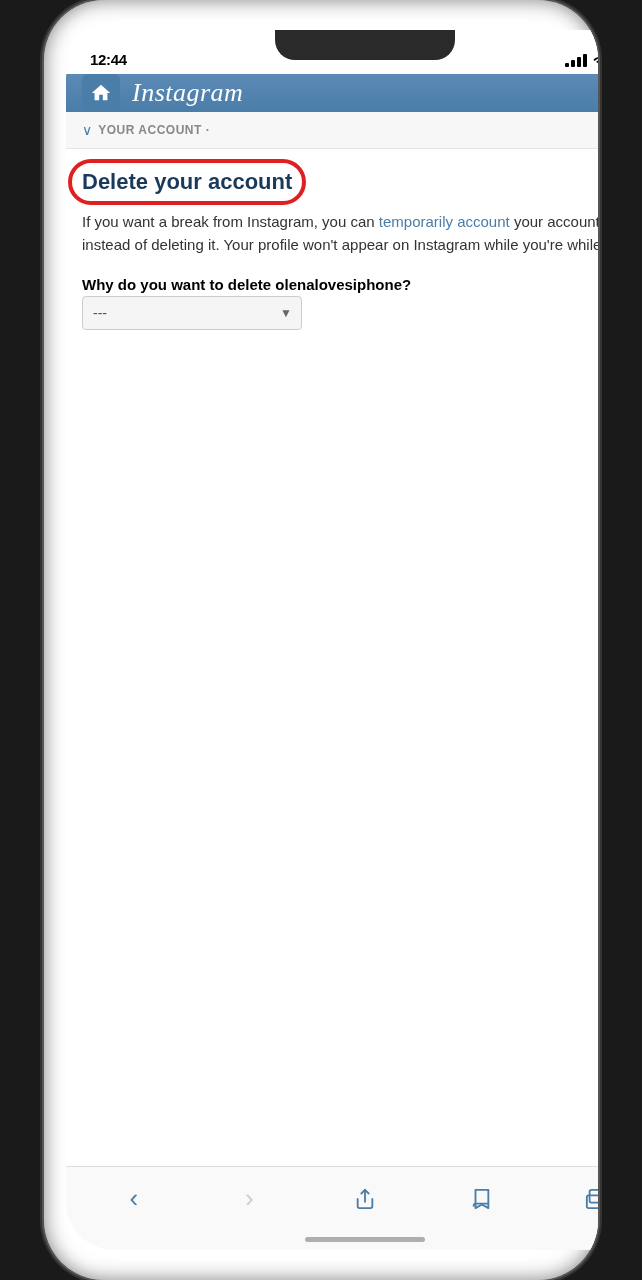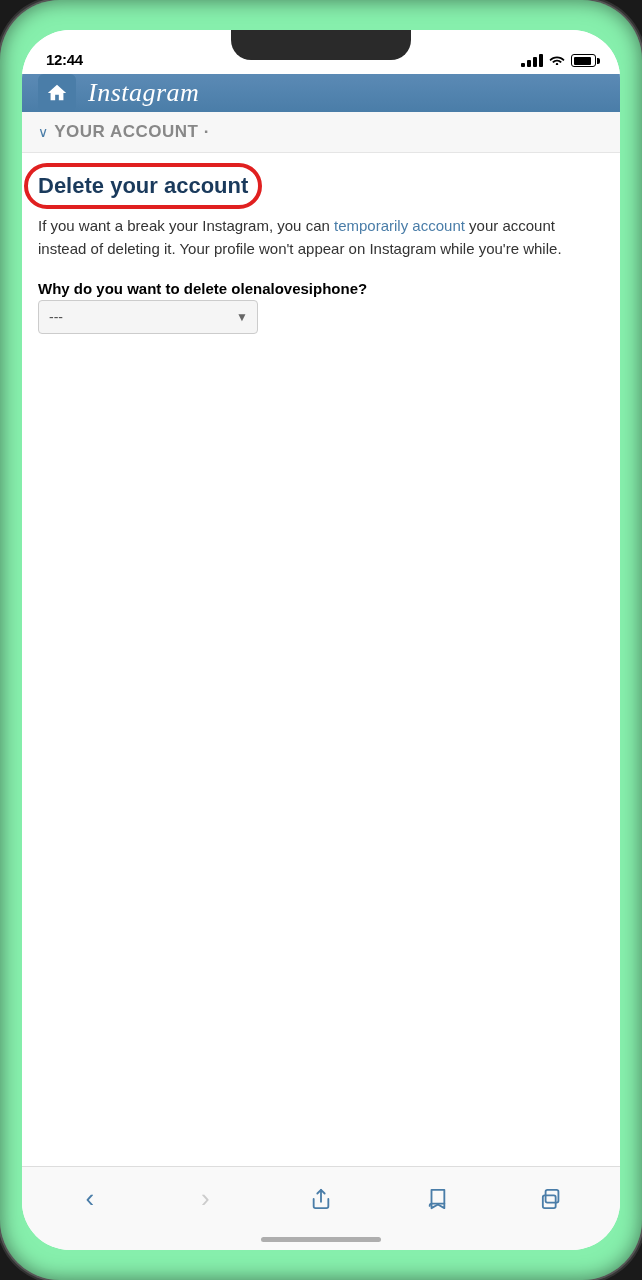--- a/index.html
+++ b/index.html
@@ -7,23 +7,23 @@
     body {
       background: #1a1a1a;
       display: flex;
       justify-content: center;
       align-items: center;
       min-height: 100vh;
       font-family: -apple-system, BlinkMacSystemFont, 'Helvetica Neue', sans-serif;
     }
 
     .phone-frame {
-      width: 642px;
+      width: 554px;
       height: 1280px;
-      background: #86efac;
+      background: #ffffff;
       border-radius: 60px;
       position: relative;
       box-shadow: 0 0 0 2px #555, 0 0 0 4px #333, inset 0 0 20px rgba(0,0,0,0.5);
       overflow: hidden;
     }
 
     .phone-inner {
       width: 598px;
       height: 1220px;
       background: #fff;
@@ -207,21 +207,21 @@
       align-items: center;
       gap: 6px;
     }
 
     .breadcrumb-arrow {
       color: #4a7da8;
       font-size: 14px;
     }
 
     .breadcrumb-text {
-      font-size: 17px;
+      font-size: 12px;
       color: #888;
       font-weight: 600;
       letter-spacing: 0.5px;
       text-transform: uppercase;
     }
 
     
     .main-content {
       padding: 20px 16px;
     }
@@ -414,21 +414,21 @@
       <div class="main-content">
 
         
         <div class="delete-heading-wrapper">
           <div class="red-circle-highlight"></div>
           <h1 class="delete-heading">Delete your account</h1>
         </div>
 
         
         <p class="description-text">
-          <span>If you want a break your Instagram, you can </span><a class="link-text">temporarily account</a><span> your account instead of deleting it. Your profile won't appear on Instagram while you're while.</span>
+          <span>If you want a break from Instagram, you can </span><a class="link-text">temporarily account</a><span> your account instead of deleting it. Your profile won't appear on Instagram while you're while.</span>
         </p>
 
         
         <p class="why-delete-label">Why do you want to delete olenalovesiphone?</p>
 
         
         <div class="dropdown-wrapper">
           <select class="dropdown-select">
             <option value="">---</option>
             <option value="1">Something I posted</option>

